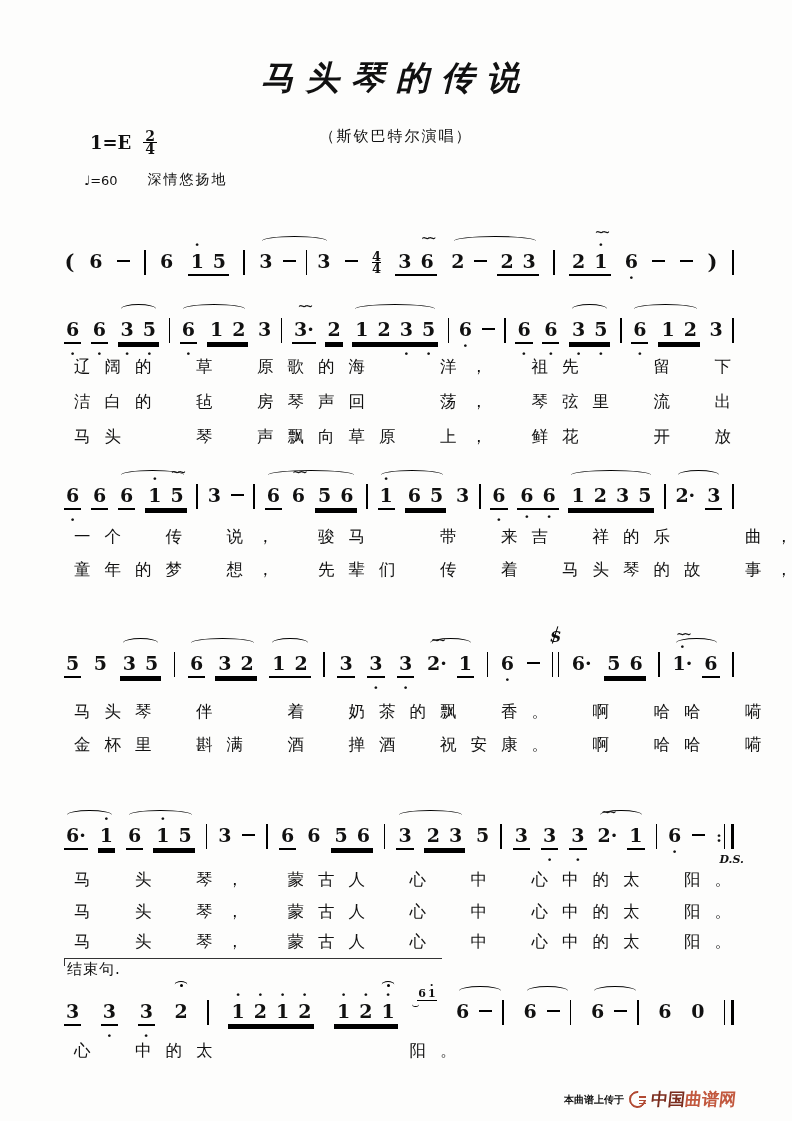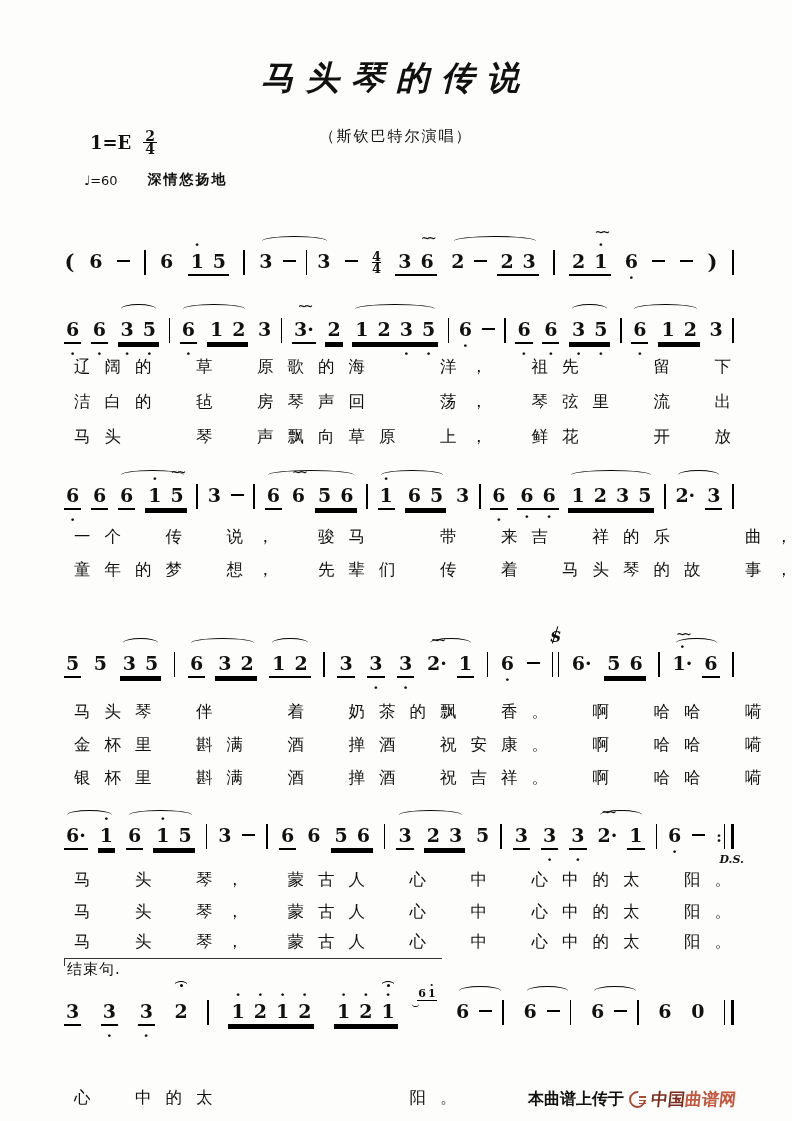--- a/index.html
+++ b/index.html
@@ -8,21 +8,21 @@
   
   .title{position:absolute;top:56px;left:0;width:100%;text-align:center;
          font:bold italic 33px "DejaVu Serif",serif;letter-spacing:12px;}
   .subtitle{position:absolute;top:127px;left:0;width:100%;text-align:center;
             font-size:15px;letter-spacing:2px;}
   .keysig{position:absolute;top:130px;left:90px;display:flex;align-items:center;
           font:bold 18px "DejaVu Serif",serif;}
   .frac{margin-left:12px;font-size:14px;line-height:12px;font-weight:bold;text-align:center;}
   .frac .num{border-bottom:1.4px solid #000;padding:0 2px;}
   .tempoline{position:absolute;top:171px;left:84px;font-size:13px;display:flex;align-items:center;}
-  .tempoexpr{margin-left:30px;font-size:14px;font-weight:bold;letter-spacing:2px;}
+  .tempoexpr{margin-left:30px;font-size:14px;font-weight:normal;letter-spacing:2px;}
   .credits{position:absolute;top:146px;right:80px;font-size:15px;line-height:23px;
            letter-spacing:1px;text-align:left;}
   
   .mline{position:absolute;left:64px;right:58px;height:52px;display:flex;
          justify-content:space-between;align-items:flex-start;padding-top:18px;
          font-family:"DejaVu Serif",serif;font-weight:bold;font-size:19px;line-height:23px;}
   .n{position:relative;display:inline-block;min-width:11px;text-align:center;}
   .nt{display:inline-block;}
   .u1{border-bottom:2px solid #000;padding:0 2px 1px;}
   .u2{border-bottom:2px solid #000;box-shadow:0 3px 0 #000;padding:0 2px 1px;}
@@ -65,21 +65,21 @@
          border-bottom:1.2px solid #000;border-radius:0 0 50% 50%;}
   
   .endbracket{position:absolute;left:64px;top:958px;width:378px;border-top:1.3px solid #333;}
   .endbracket::before{content:'';position:absolute;left:0;top:0;width:1.2px;height:7px;background:#333;}
   .endlabel{position:absolute;left:3px;top:1px;font-size:15px;letter-spacing:1px;}
   
   .lyr{position:absolute;left:74px;right:40px;font-size:16.5px;letter-spacing:14px;
        white-space:nowrap;}
   
   .footer{position:absolute;top:1088px;right:56px;display:flex;align-items:center;gap:5px;}
-  .fprefix{font-size:16px;font-weight:bold;}
+  .fprefix{font-size:10px;font-weight:bold;}
   .logo{position:relative;width:17px;height:17px;}
   .logo::before{content:'';position:absolute;inset:0;border:2.6px solid #b14a33;
        border-radius:50%;border-right-color:transparent;transform:rotate(-40deg);}
   .logo::after{content:'';position:absolute;right:0;top:5px;width:7px;height:8px;
        background:repeating-linear-gradient(#b14a33 0 1.6px,transparent 1.6px 3.6px);}
   .site{font-size:17px;font-weight:bold;transform:skewX(-6deg);white-space:nowrap;}
   .site .s1{color:#7b2d1e;}
   .site .s2{color:#c2593f;}
 </style>
 </head>
@@ -463,27 +463,26 @@
 
   <div class="lyr" style="top:391px">洁白的　毡　房琴声回　　荡，　琴弦里　流　出</div>
   <div class="lyr" style="top:356px">辽阔的　草　原歌的海　　洋，　祖先　　留　下</div>
   <div class="lyr" style="top:426px">马头　　琴　声飘向草原　上，　鲜花　　开　放</div>
 
   <div class="lyr" style="top:526px">一个　传　说，　骏马　　带　来吉　祥的乐　　曲，</div>
   <div class="lyr" style="top:559px">童年的梦　想，　先辈们　传　着　马头琴的故　事，</div>
 
   <div class="lyr" style="top:701px">马头琴　伴　　着　奶茶的飘　香。　啊　哈哈　嗬</div>
   <div class="lyr" style="top:734px">金杯里　斟满　酒　掸酒　祝安康。　啊　哈哈　嗬</div>
-  <div class="lyr" style="top:767px">银杯里　斟满　酒　掸酒　祝吉祥。　啊　哈哈　嗬</div>
 
   <div class="lyr" style="top:869px">马　头　琴，　蒙古人　心　中　心中的太　阳。</div>
   <div class="lyr" style="top:901px">马　头　琴，　蒙古人　心　中　心中的太　阳。</div>
   <div class="lyr" style="top:931px">马　头　琴，　蒙古人　心　中　心中的太　阳。</div>
 
-  <div class="lyr" style="top:1087px">心　中的太　　　　　　阳。</div>
+  <div class="lyr" style="top:1040px">心　中的太　　　　　　阳。</div>
 
   <div class="footer">
     <span class="fprefix">本曲谱上传于</span>
     <span class="logo"></span>
     <span class="site"><span class="s1">中国</span><span class="s2">曲谱网</span></span>
   </div>
 
 </div>
 
 </body></html>

